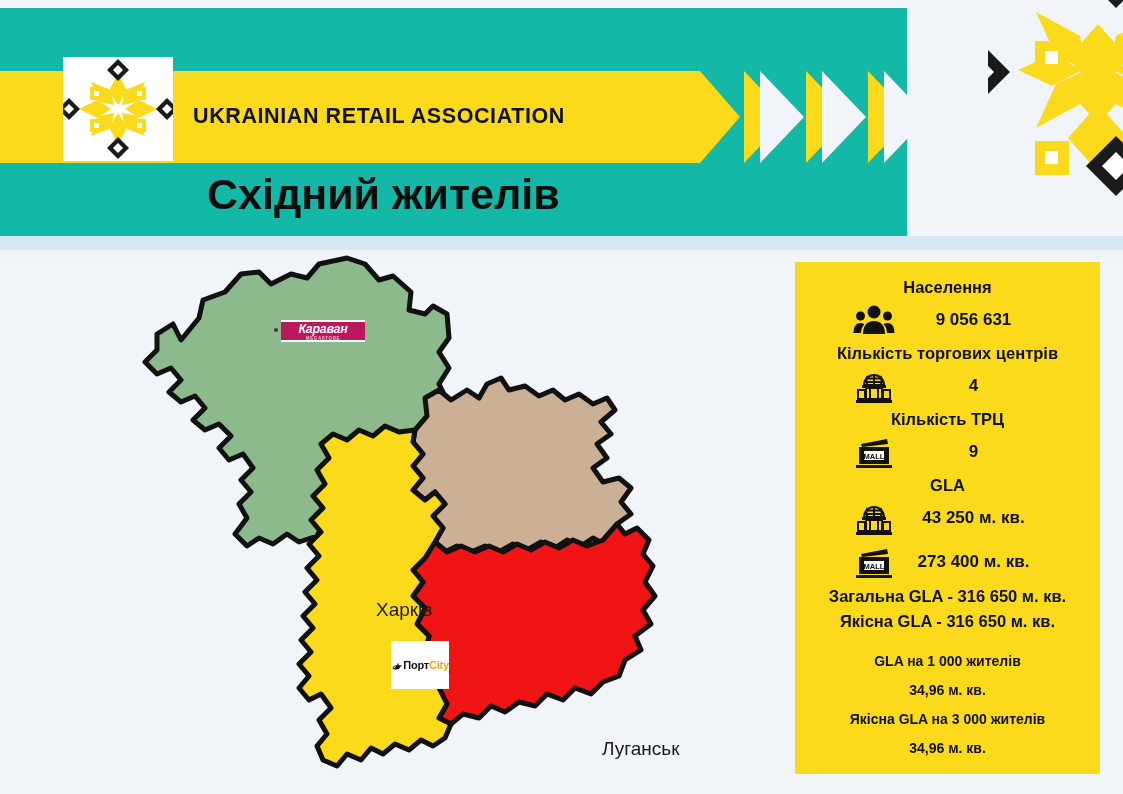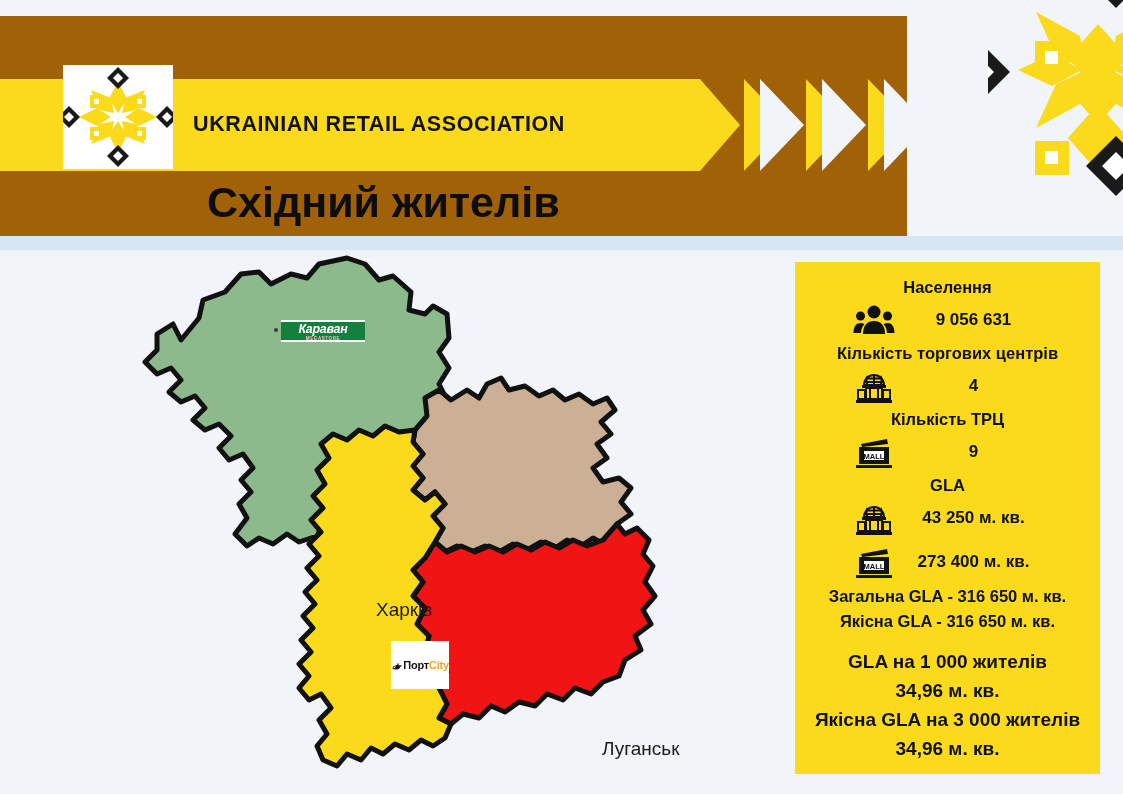--- a/index.html
+++ b/index.html
@@ -11,23 +11,23 @@
   }
   #page {
     position: relative;
     width: 1123px; height: 794px;
     background: #f1f5f9;
     overflow: hidden;
   }
 
   
   .header-band {
-    position: absolute; left: 0; top: 16px;
+    position: absolute; left: 0; top: 8px;
     width: 907px; height: 237px;
-    background: #a16207;
+    background: #14b8a6;
   }
   .header-bar {
     position: absolute; left: 0; top: 63px;
     width: 700px; height: 92px;
     background: #fada1b;
   }
   .header-bar-point {
     position: absolute; left: 700px; top: 63px;
     width: 0; height: 0;
     border-top: 46px solid transparent;
@@ -106,21 +106,21 @@
     white-space: nowrap;
     text-align: right;
   }
   .lbl-kharkiv   { left: 281px; top: 347px; font-size: 19px; }
   .lbl-luhansk   { left: 507px; top: 486px; font-size: 19px; }
 
   
   .karavan {
     position: absolute; left: 281px; top: 320px;
     width: 84px; height: 22px;
-    background: #15803d;
+    background: #be185d;
     border-top: 2px solid #ffffff;
     border-bottom: 2px solid #ffffff;
     display: flex; flex-direction: column;
     align-items: center; justify-content: flex-start;
     overflow: hidden;
   }
   .karavan-name {
     color: #ffffff; font-size: 12.5px; font-weight: bold;
     font-style: italic; line-height: 13px; letter-spacing: -0.3px;
     margin-top: 1px;
@@ -177,21 +177,21 @@
     width: 100%; text-align: center;
     font-size: 17px; font-weight: bold; color: #111111;
     padding-left: 52px;
   }
   .gla-line {
     font-size: 16.5px; font-weight: bold; color: #111111;
     line-height: 25px;
   }
   .gla-gap { height: 13px; }
   .per1000 {
-    font-size: 19px; font-weight: bold; color: #111111;
+    font-size: 14px; font-weight: bold; color: #111111;
     line-height: 29px;
   }
 </style>
 </head>
 <body>
 
 <div id="page">
 
   <div class="header-band">
 

